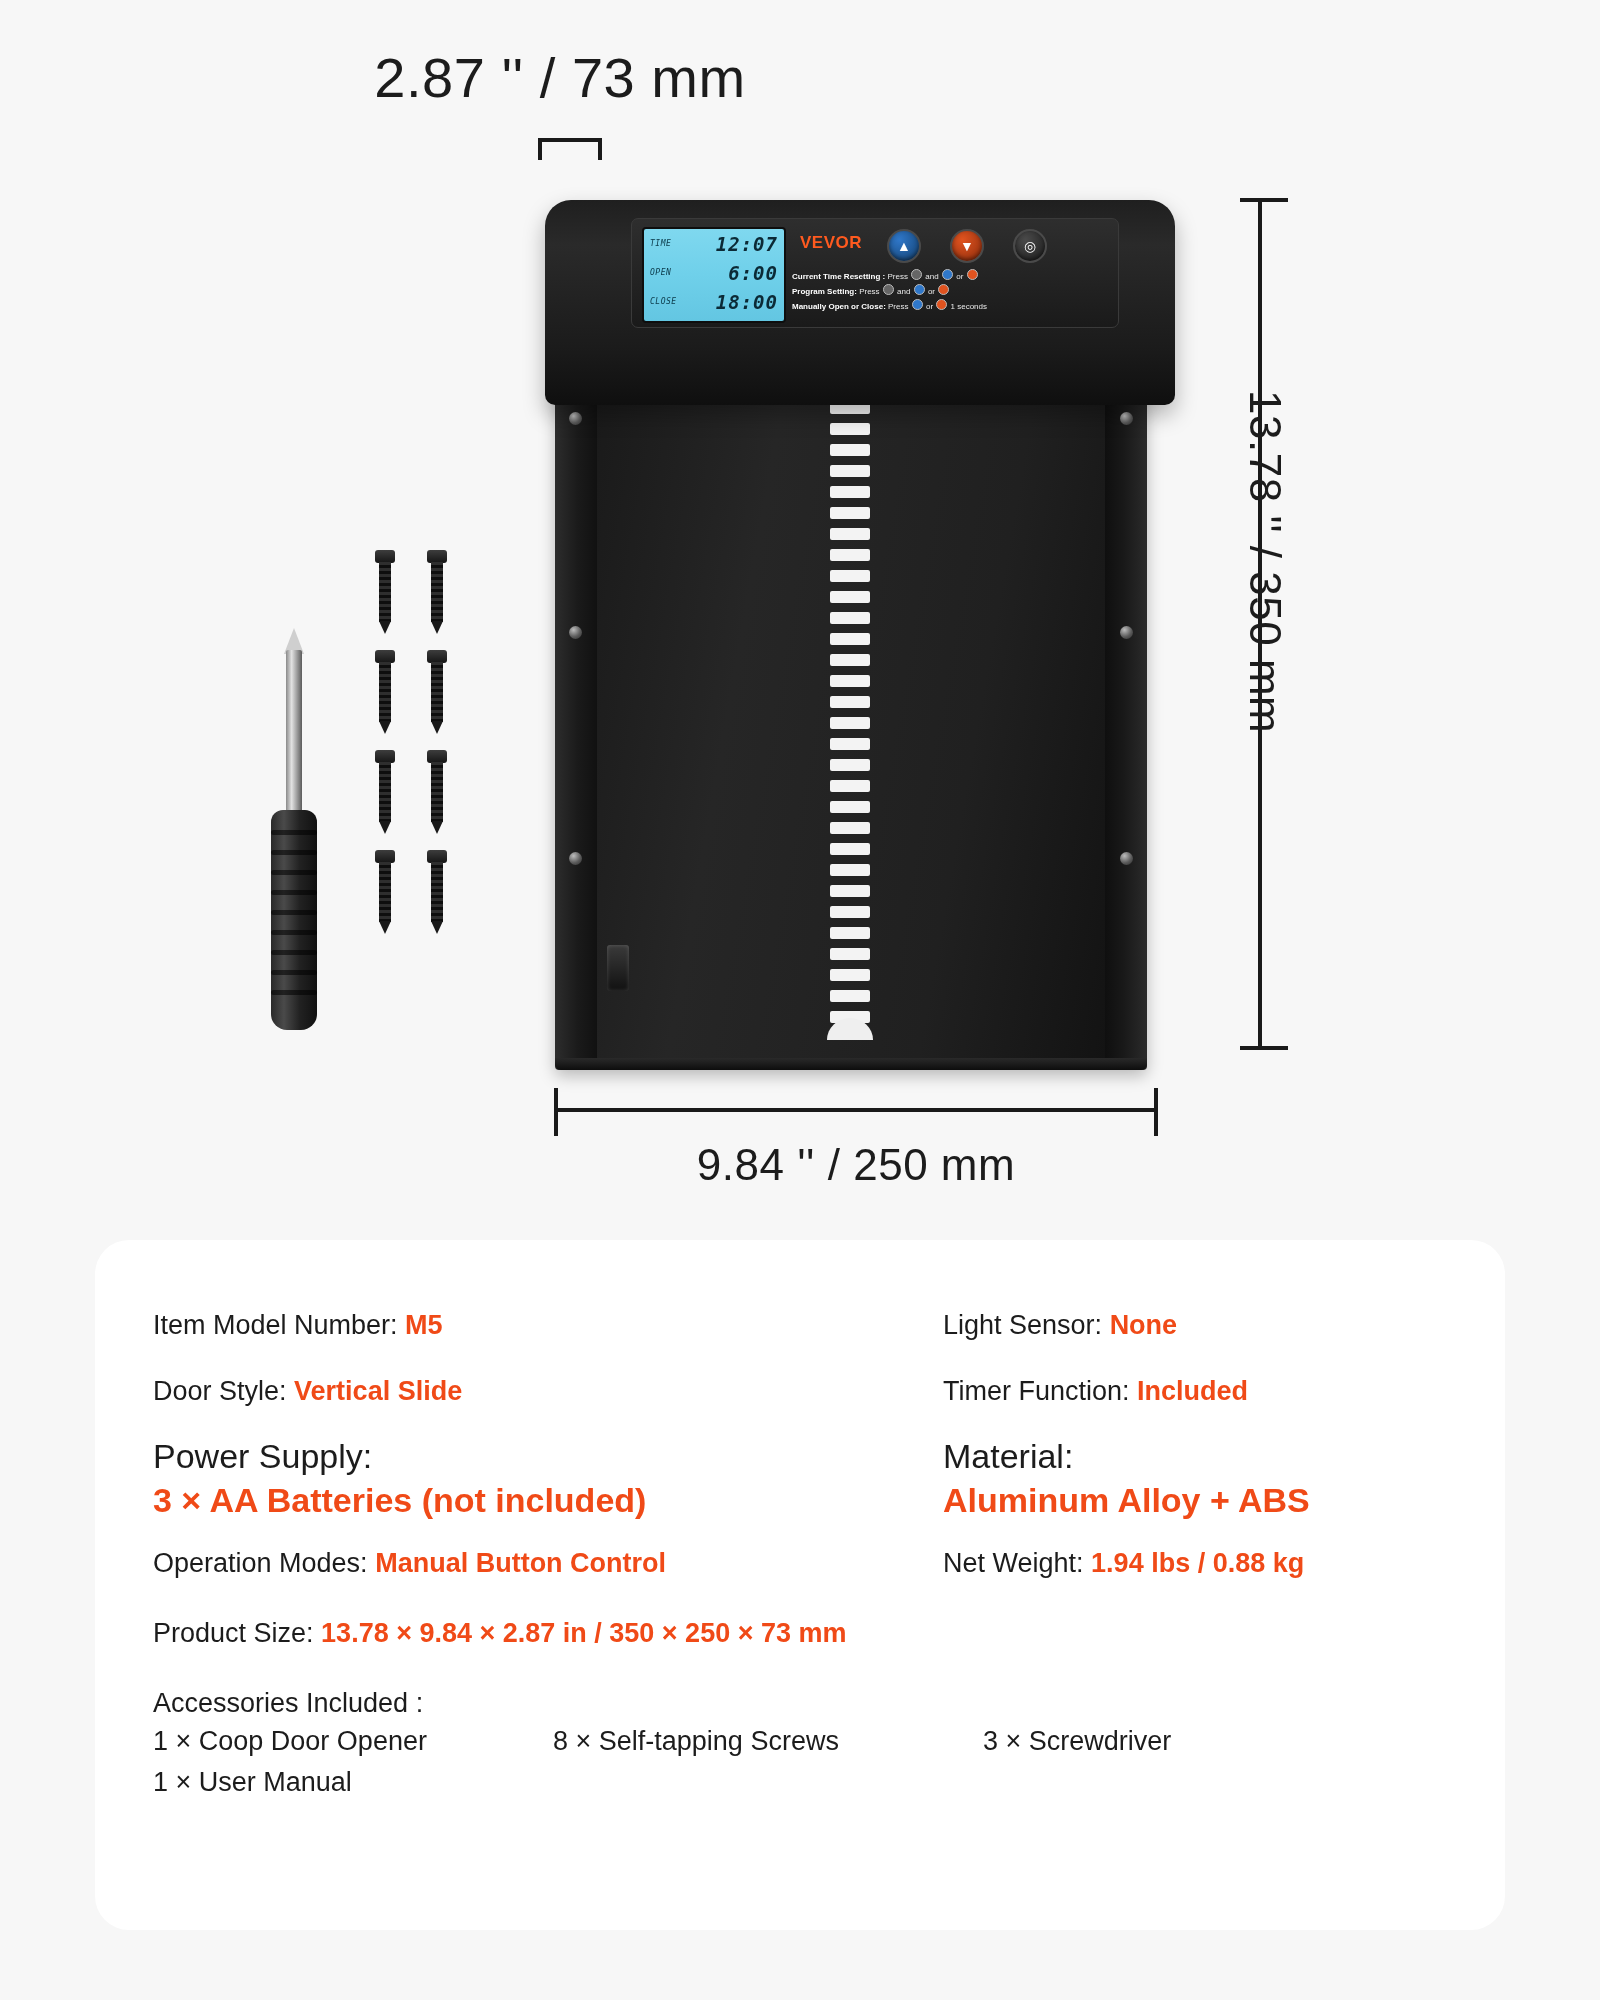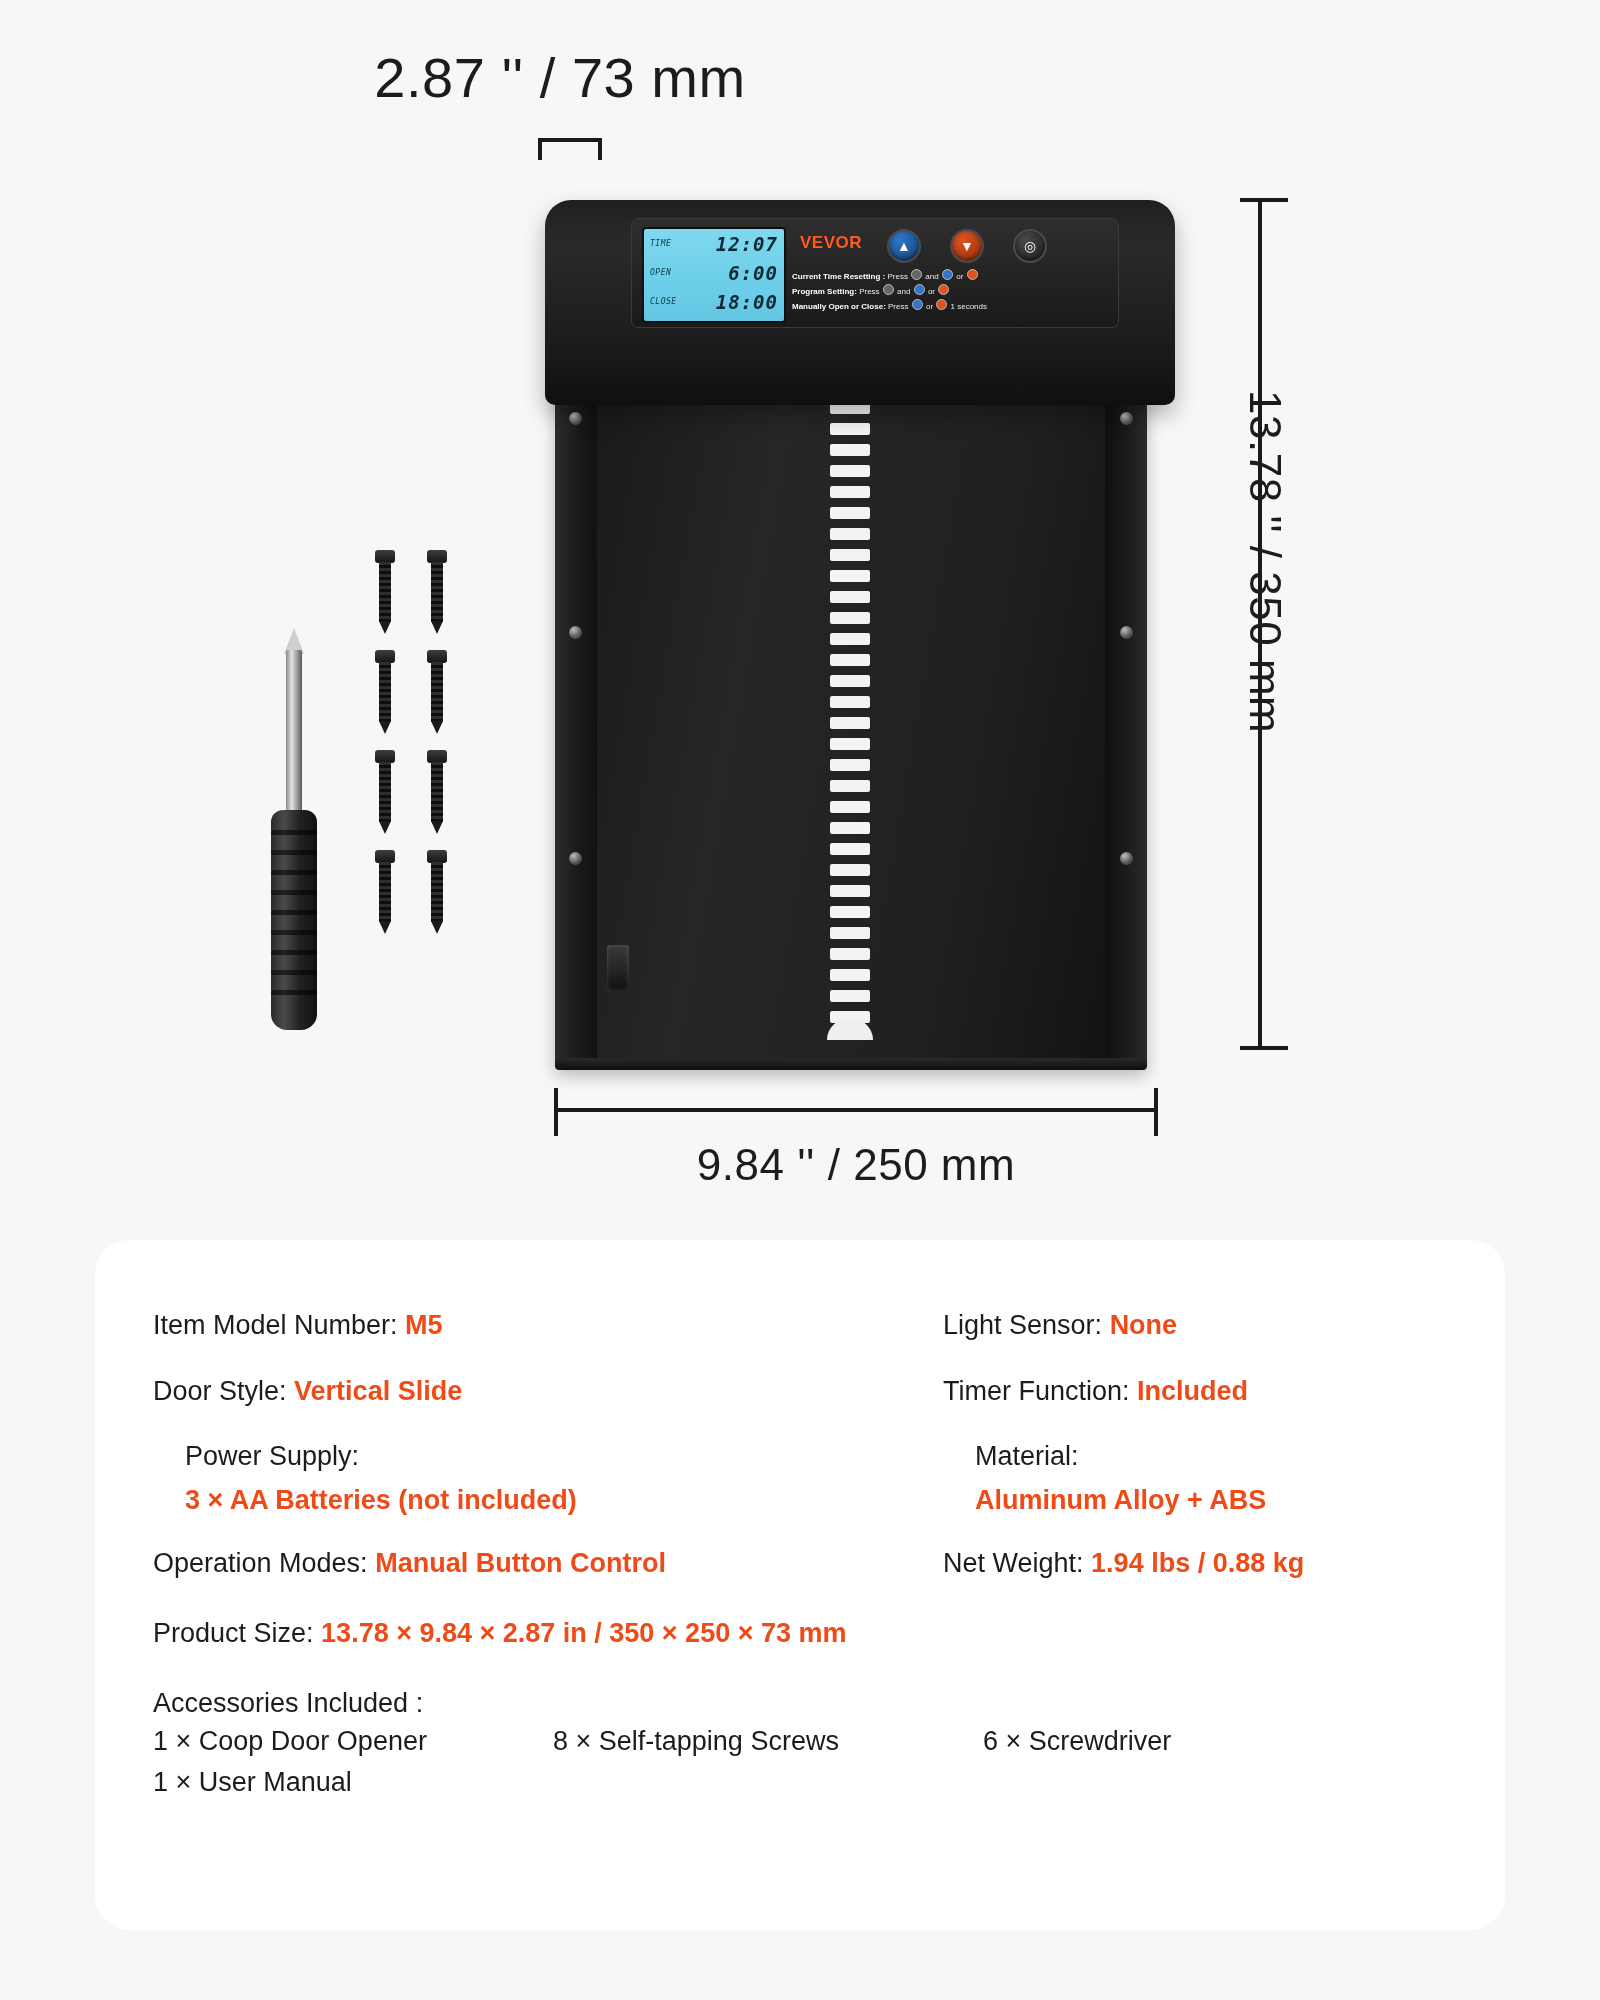--- a/index.html
+++ b/index.html
@@ -409,21 +409,21 @@
     grid-template-columns: 790px 1fr;
     row-gap: 0px;
   }
   .spec-line {
     font-size: 27px;
     line-height: 66px;
     color: #1c1c1c;
     white-space: nowrap;
   }
   .spec-line .v { color: #f04a17; font-weight: bold; }
-  .spec-block { font-size: 27px; line-height: 44px; color: #1c1c1c; margin-left: 32px; }
+  .spec-block { font-size: 34px; line-height: 44px; color: #1c1c1c; }
   .spec-block .v { color: #f04a17; font-weight: bold; display: block; }
   .spec-wide {
     grid-column: 1 / span 2;
     font-size: 27px;
     line-height: 74px;
     color: #1c1c1c;
   }
   .spec-wide .v { color: #f04a17; font-weight: bold; }
 
   .acc-title {
@@ -664,16 +664,16 @@
     <div class="spec-wide">
       <span>Product Size:</span>
       <span class="v">13.78 × 9.84 × 2.87 in / 350 × 250 × 73 mm</span>
     </div>
   </div>
 
   <div class="acc-title">Accessories Included :</div>
   <div class="acc-grid">
     <div>1 × Coop Door Opener</div>
     <div>8 × Self-tapping Screws</div>
-    <div>6 × Screwdriver</div>
+    <div>3 × Screwdriver</div>
     <div>1 × User Manual</div>
   </div>
 </div>
 
 </body></html>

